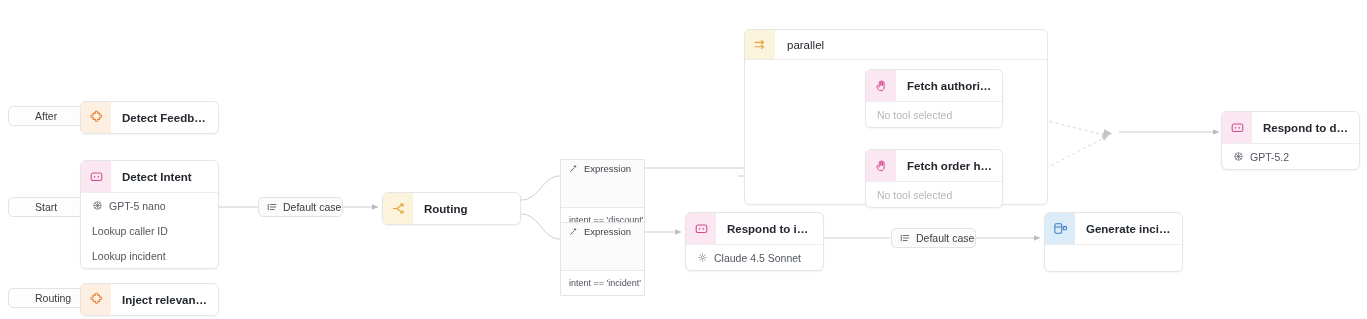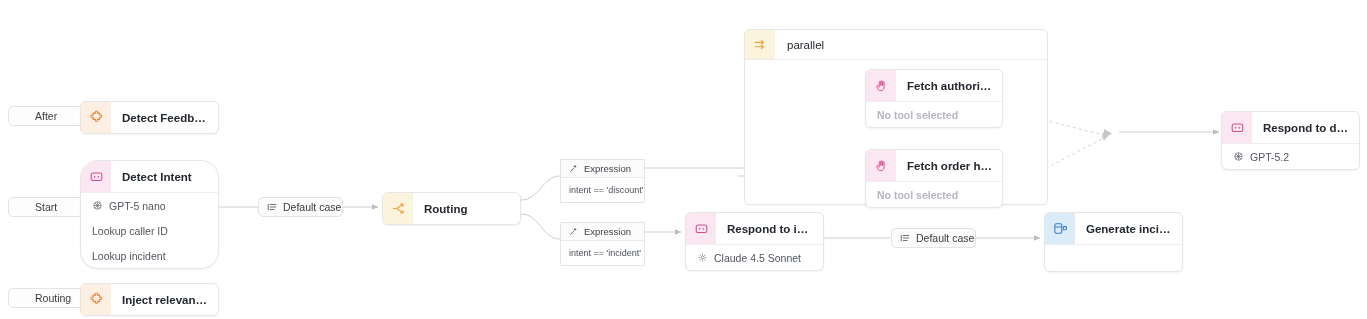--- a/index.html
+++ b/index.html
@@ -80,21 +80,21 @@
   .node-row {
     display: flex;
     align-items: center;
     gap: 6px;
     height: 25px;
     padding: 0 11px;
     font-size: 10.5px;
     color: #51565e;
     white-space: nowrap;
   }
-  .node-row.muted { color: #b4b7bc; font-weight: bold; }
+  .node-row.muted { color: #b4b7bc; }
   .node-row.empty { height: 26px; }
 
   
   .tint-orange { background: #fdf0e3; }
   .tint-pink   { background: #fbe7f1; }
   .tint-amber  { background: #fcf3dd; }
   .tint-blue   { background: #dcebf8; }
 
   
   .expr {
@@ -117,20 +117,21 @@
   .expr-body {
     border-top: 1px solid #e9e9e9;
     background: #ffffff;
     height: 16px;
     display: flex;
     align-items: center;
     padding: 12px 8px;
     font-size: 9px;
     color: #4d525a;
     white-space: nowrap;
+    margin-top: 30px;
   }
 
   
   .group {
     position: absolute;
     background: #ffffff;
     border: 1px solid #e6e6e6;
     border-radius: 6px;
     z-index: 2;
     box-shadow: 0 1px 2px rgba(16,18,22,0.04);
@@ -218,21 +219,21 @@
     <div class="node-head">
       <div class="node-icon tint-orange">
         <svg class="ico" width="15" height="15" viewBox="0 0 24 24" fill="none" stroke="#e8833a" stroke-width="1.7" stroke-linejoin="round">
           <path d="M10 3.5a2 2 0 0 1 4 0c0 .8-.4 1.2-.4 1.5h3.4v3.4c.3 0 .7-.4 1.5-.4a2 2 0 0 1 0 4c-.8 0-1.2-.4-1.5-.4v3.4h-3.4c0 .3.4.7.4 1.5a2 2 0 0 1-4 0c0-.8.4-1.2.4-1.5H6.6v-3.4c-.3 0-.7.4-1.5.4a2 2 0 0 1 0-4c.8 0 1.2.4 1.5.4V5h3.8c0-.3-.4-.7-.4-1.5z"></path>
         </svg>
       </div>
       <div class="node-title">Detect Feedback</div>
     </div>
   </div>
 
-  <div class="node" style="left:80px; top:160px; width:139px;border-radius:18px;">
+  <div class="node" style="left:80px; top:160px; width:139px;">
     <div class="node-head">
       <div class="node-icon tint-pink">
         <svg class="ico" width="15" height="15" viewBox="0 0 24 24" fill="none" stroke="#d6488f" stroke-width="1.7" stroke-linejoin="round">
           <rect x="3.5" y="6.5" width="17" height="12" rx="3"></rect>
           <circle cx="9" cy="12.5" r="1.3" fill="#d6488f" stroke="none"></circle>
           <circle cx="15" cy="12.5" r="1.3" fill="#d6488f" stroke="none"></circle>
         </svg>
       </div>
       <div class="node-title">Detect Intent</div>
     </div>

